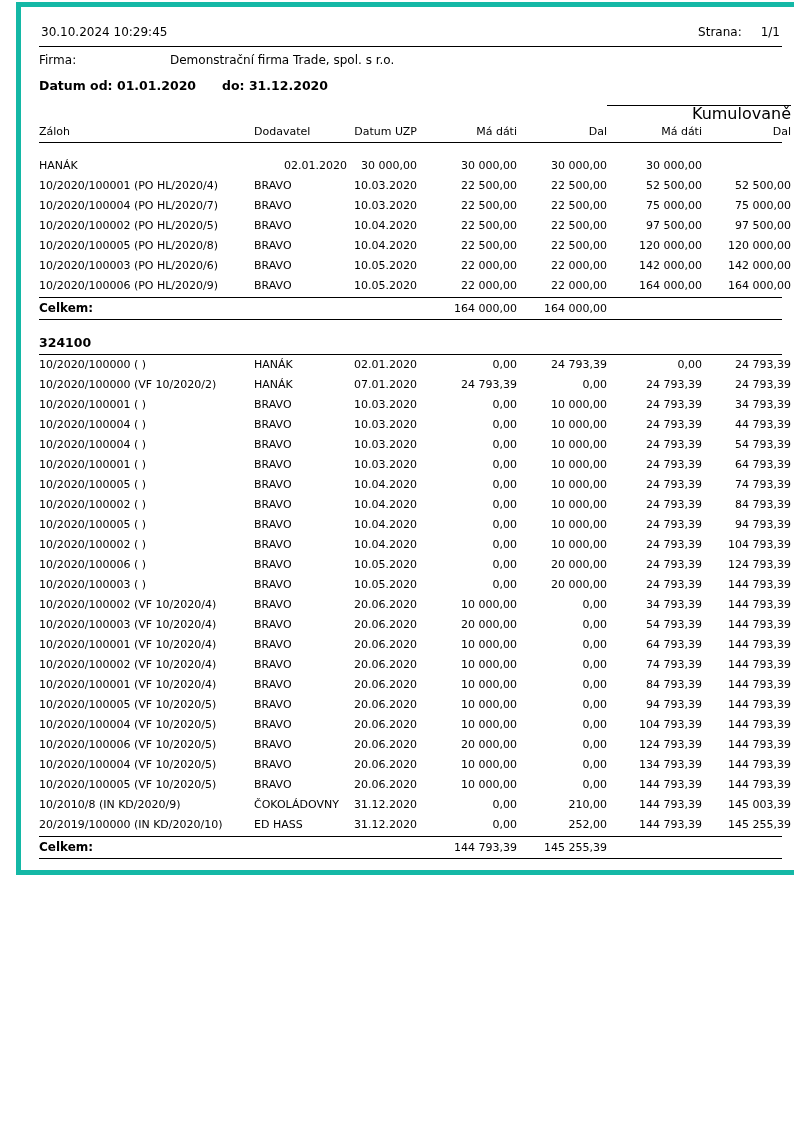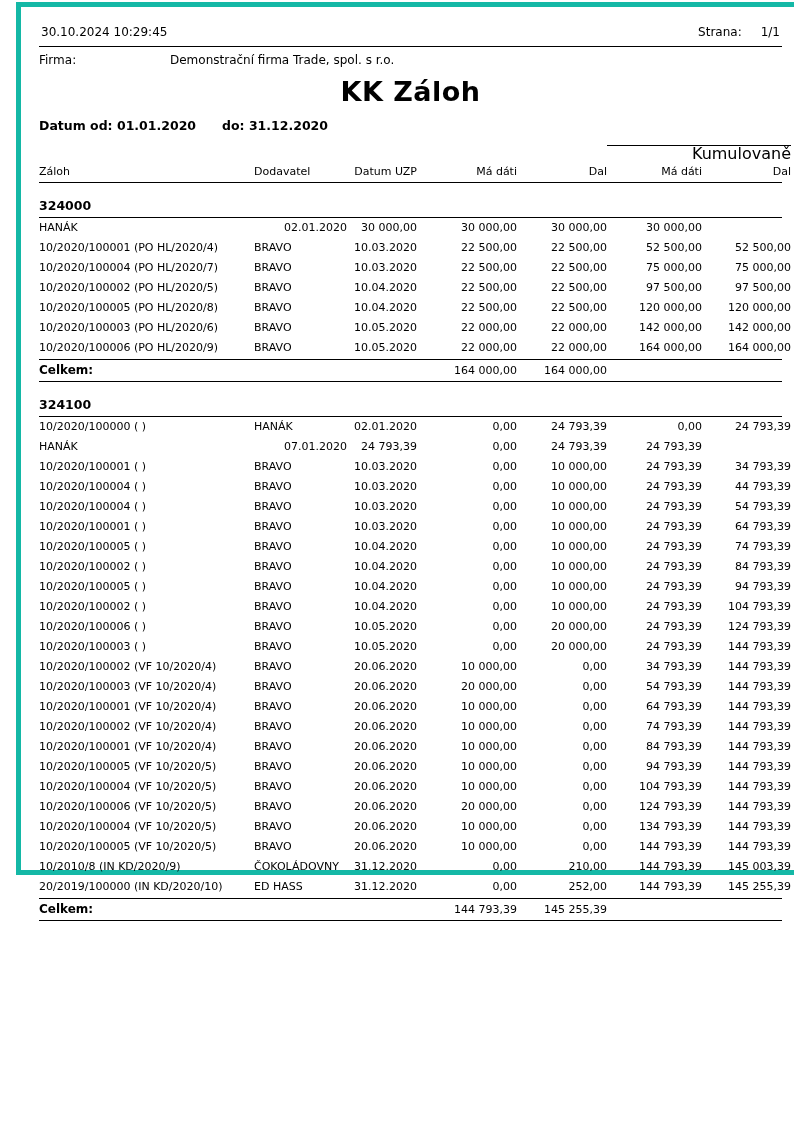--- a/index.html
+++ b/index.html
@@ -51,21 +51,20 @@
     <span>
       <span class="pg-label">Strana:</span><span>1/1</span>
     </span>
   </div>
 
   <div class="firm-row">
     <span class="firm-label">Firma:</span>
     <span>Demonstrační firma Trade, spol. s r.o.</span>
   </div>
 
-  <div class="title">KK Záloh</div>
 
   <div class="date-range">
     <span>Datum od: 01.01.2020</span>
     <span>do: 31.12.2020</span>
   </div>
 
   <div class="thead">
     <div class="row kum-row">
       <div class="kum-cell">Kumulovaně</div>
     </div>
@@ -75,21 +74,20 @@
       <span class="cell num">Datum UZP</span>
       <span class="cell num">Má dáti</span>
       <span class="cell num">Dal</span>
       <span class="cell num">Má dáti</span>
       <span class="cell num">Dal</span>
     </div>
   </div>
 
   <div id="sections">
       <div class="section">
-        <div class="sec-head"><span>324000</span></div>
         <div class="row data-row">
           <span class="cell">HANÁK</span>
           <span class="cell num">02.01.2020</span>
           <span class="cell num">30 000,00</span>
           <span class="cell num">30 000,00</span>
           <span class="cell num">30 000,00</span>
           <span class="cell num">30 000,00</span>
         </div>
         <div class="row data-row">
           <span class="cell">10/2020/100001 (PO HL/2020/4)</span>
@@ -160,20 +158,21 @@
         <div class="row data-row">
           <span class="cell">10/2020/100000 ( )</span>
           <span class="cell">HANÁK</span>
           <span class="cell num">02.01.2020</span>
           <span class="cell num">0,00</span>
           <span class="cell num">24 793,39</span>
           <span class="cell num">0,00</span>
           <span class="cell num">24 793,39</span>
         </div>
         <div class="row data-row">
+          <span class="cell">10/2020/100000 (VF 10/2020/2)</span>
           <span class="cell">HANÁK</span>
           <span class="cell num">07.01.2020</span>
           <span class="cell num">24 793,39</span>
           <span class="cell num">0,00</span>
           <span class="cell num">24 793,39</span>
           <span class="cell num">24 793,39</span>
         </div>
         <div class="row data-row">
           <span class="cell">10/2020/100001 ( )</span>
           <span class="cell">BRAVO</span>

